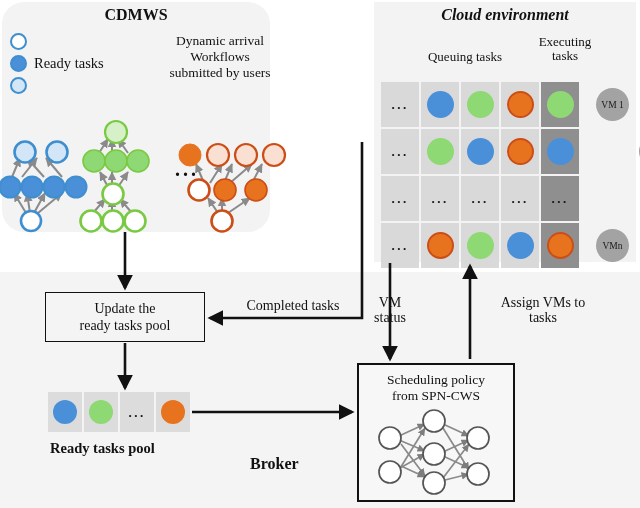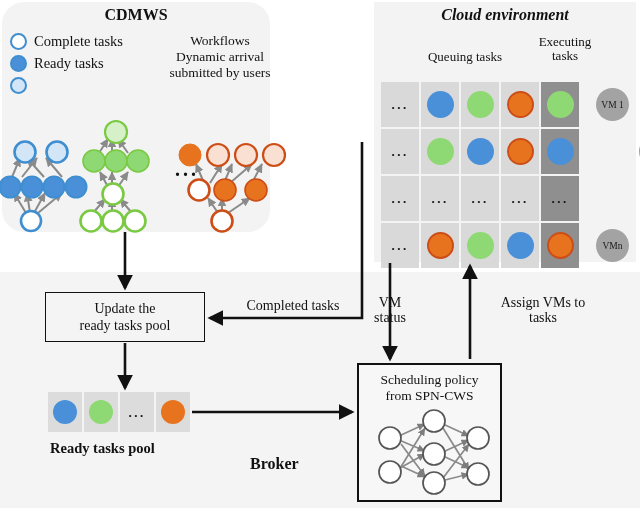--- a/index.html
+++ b/index.html
@@ -21,21 +21,21 @@
   
   .arrival{font-size:13.5px;text-align:center;line-height:16px;white-space:nowrap;}
   .col-head{font-size:13px;text-align:center;line-height:14px;}
   .edge-label{font-size:14px;text-align:center;line-height:15px;white-space:nowrap;}
   .bold-label{font-weight:bold;font-size:14.5px;white-space:nowrap;}
   
   .flowbox{box-sizing:border-box;border:1.6px solid #111;background:#f4f4f4;
            display:flex;align-items:center;justify-content:center;text-align:center;
            font-size:14px;line-height:17px;}
   #update-box{left:45px;top:292px;width:160px;height:50px;}
-  #policy-box{left:357px;top:363px;width:145px;height:139px;border-width:2.2px;background:#f7f7f7;
+  #policy-box{left:357px;top:363px;width:158px;height:139px;border-width:2.2px;background:#f7f7f7;
               display:block;}
   #policy-text{font-size:13.5px;text-align:center;line-height:16px;padding-top:7px;}
   
   #vm-grid{left:381px;top:82px;width:199px;}
   .vm-row{display:flex;gap:2px;margin-bottom:2px;height:45px;}
   .vm-cell{width:38px;height:45px;background:#d9d9d9;display:flex;align-items:center;justify-content:center;}
   .vm-cell.exec{background:#8f8f8f;}
   .vm-dot{width:27px;height:27px;border-radius:50%;}
   .ell{letter-spacing:2.5px;font-weight:bold;font-size:13px;color:#111;line-height:1;}
   .vm-badge{position:absolute;left:596px;width:33px;height:33px;border-radius:50%;
@@ -54,34 +54,33 @@
 </head>
 <body>
 
 <div class="abs" id="cdmws-panel"></div>
 
 <div class="abs panel-title" style="left:2px;top:6px;width:268px;text-align:center;">CDMWS</div>
 
 <div class="abs" style="left:10px;top:30px;">
   <div class="legend-row">
     <span class="dot d-complete"></span>
-    <span class="legend-label">Complete tasks</span>
   </div>
   <div class="legend-row">
     <span class="dot d-ready"></span>
     <span class="legend-label">Ready tasks</span>
   </div>
   <div class="legend-row">
     <span class="dot d-inactive"></span>
   </div>
 </div>
 
 <div class="abs arrival" style="left:140px;top:33px;width:160px;">
+  <div>Dynamic arrival</div>
   <div>Workflows</div>
-  <div>Dynamic arrival</div>
   <div>submitted by users</div>
 </div>
 
 <svg class="abs" style="left:0px;top:95px;" width="300" height="140">
   <defs>
     <marker id="ga" markerWidth="5" markerHeight="5" refX="4.2" refY="2.2" orient="auto">
       <path d="M0,0 L4.6,2.2 L0,4.4 z" fill="#8a8a8a"></path>
     </marker>
   </defs>
   <g stroke="#8a8a8a" stroke-width="2" marker-end="url(#ga)" fill="none">

